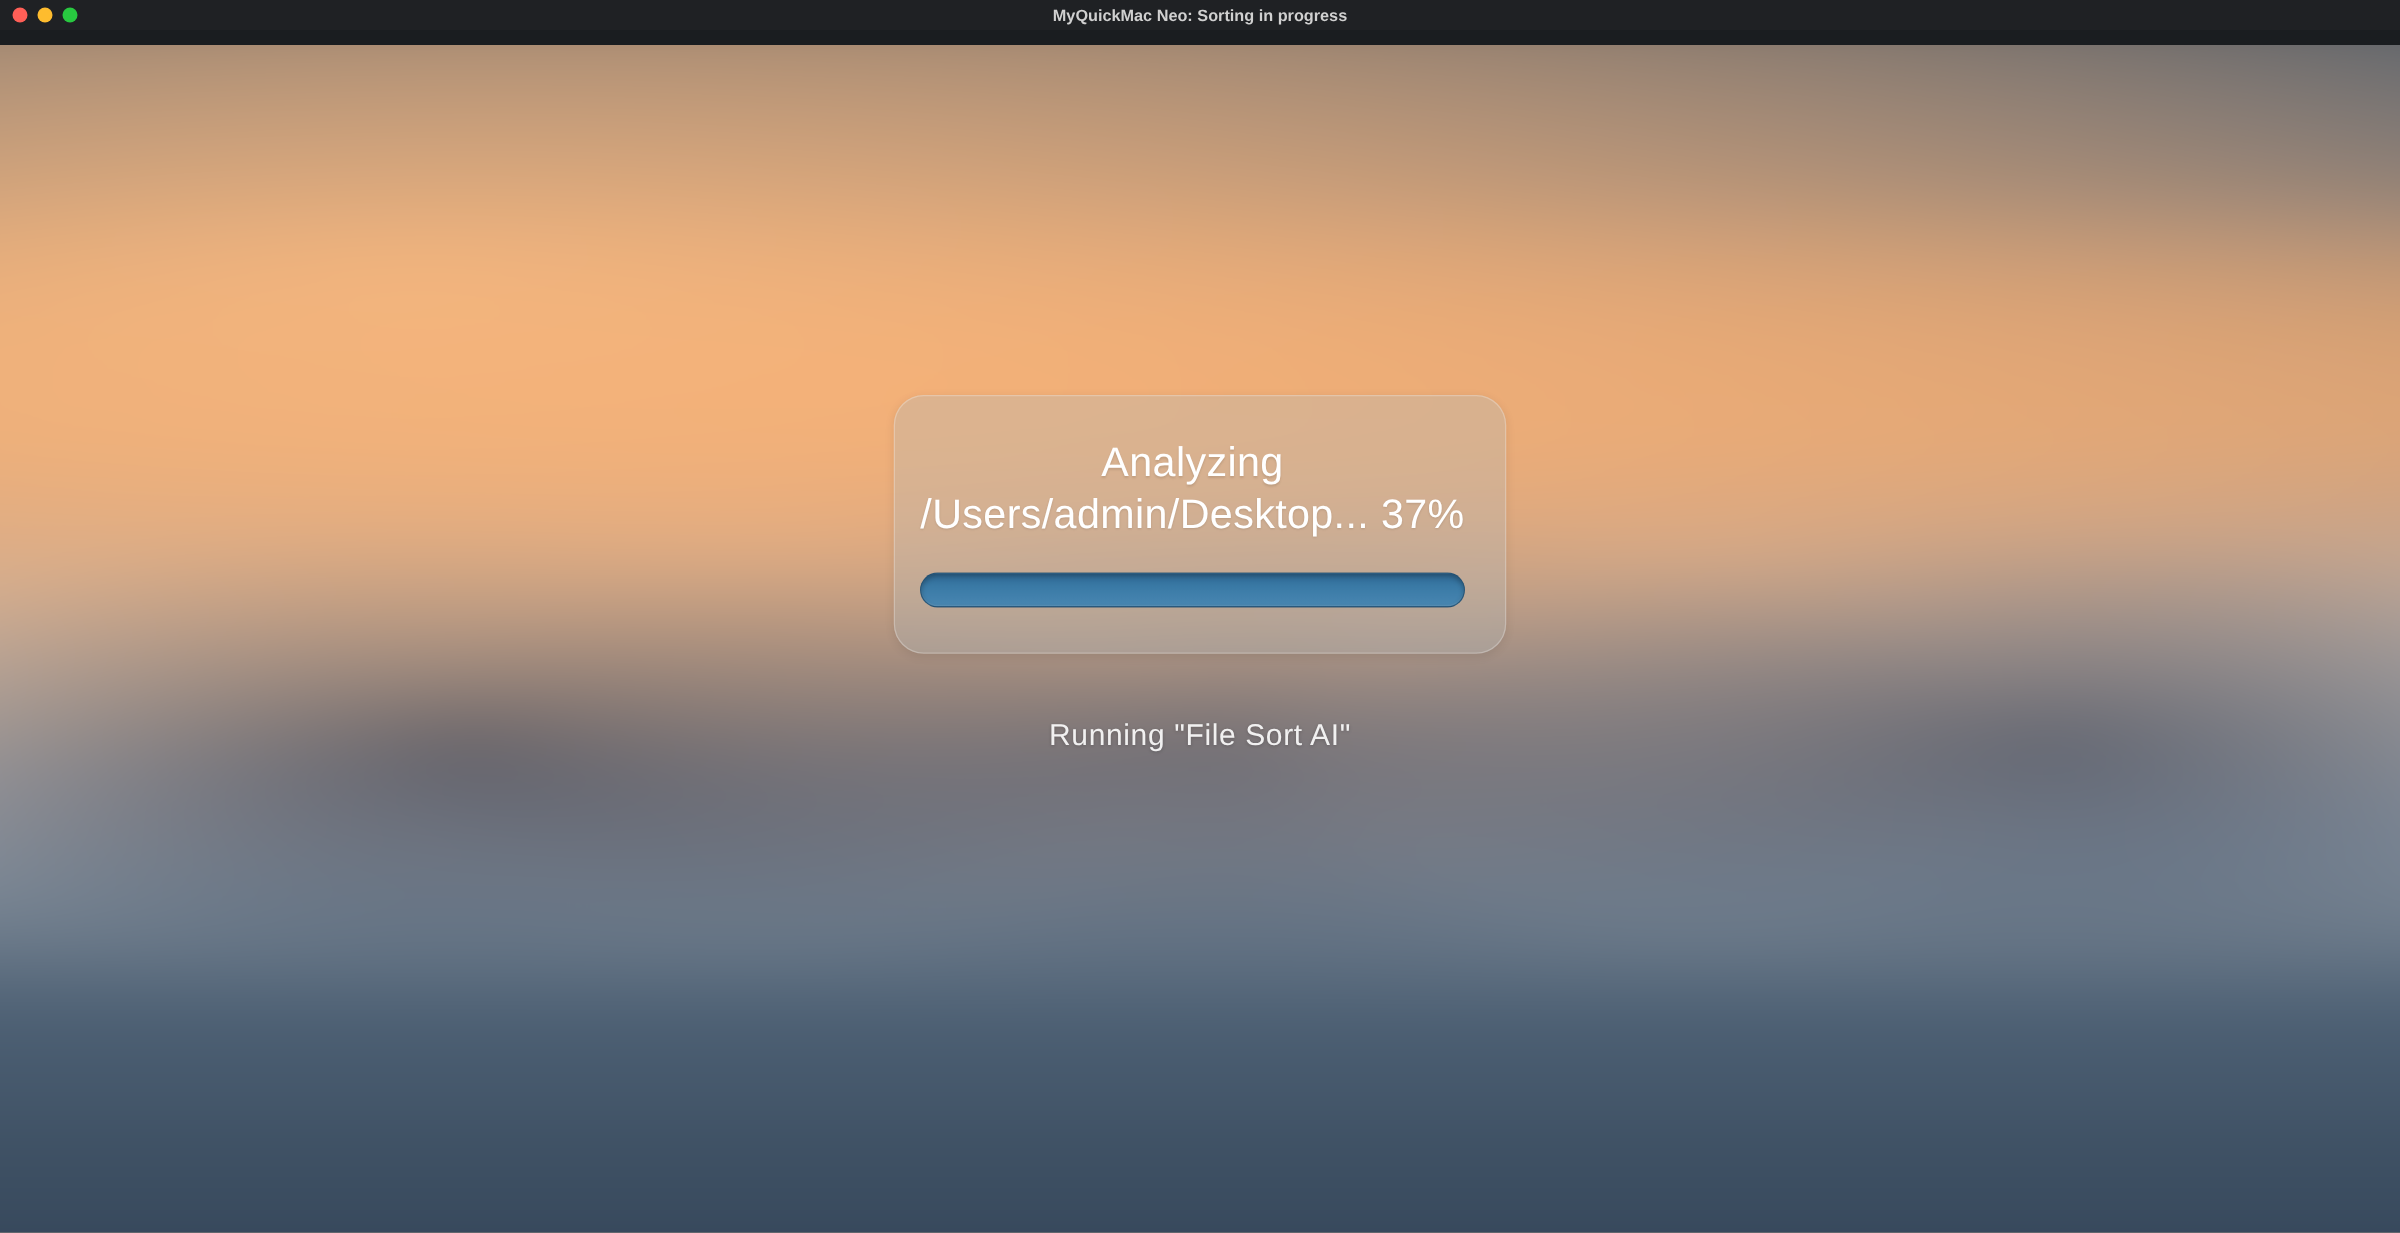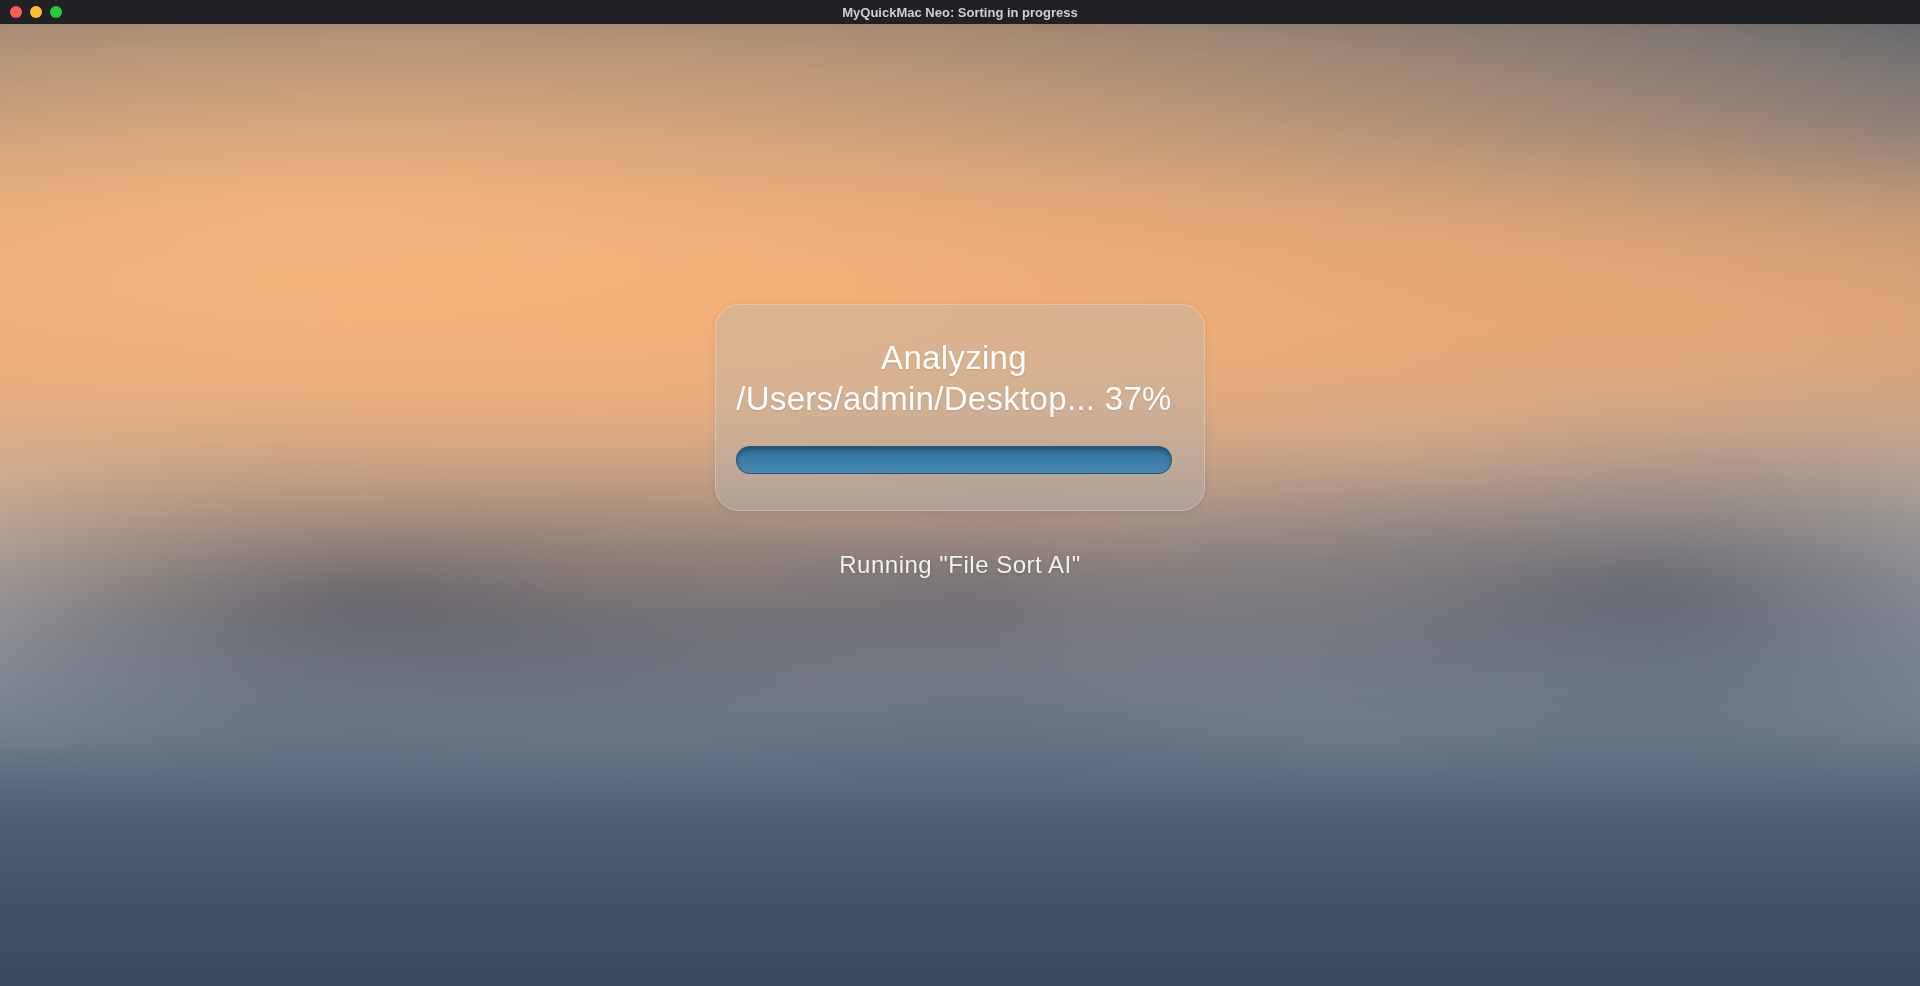--- a/index.html
+++ b/index.html
@@ -1,18 +1,19 @@
 <!DOCTYPE html>
 <html><head>
   <meta charset="utf-8">
   <style>
     * {
       margin: 0;
       padding: 0;
       box-sizing: border-box;
+      gap: 12px;
     }
     html, body {
       width: 100%;
       height: 100%;
       overflow: hidden;
       font-family: -apple-system, BlinkMacSystemFont, "Segoe UI", Helvetica, Arial, sans-serif;
     }
     .window {
       width: 1920px;
       height: 986px;

